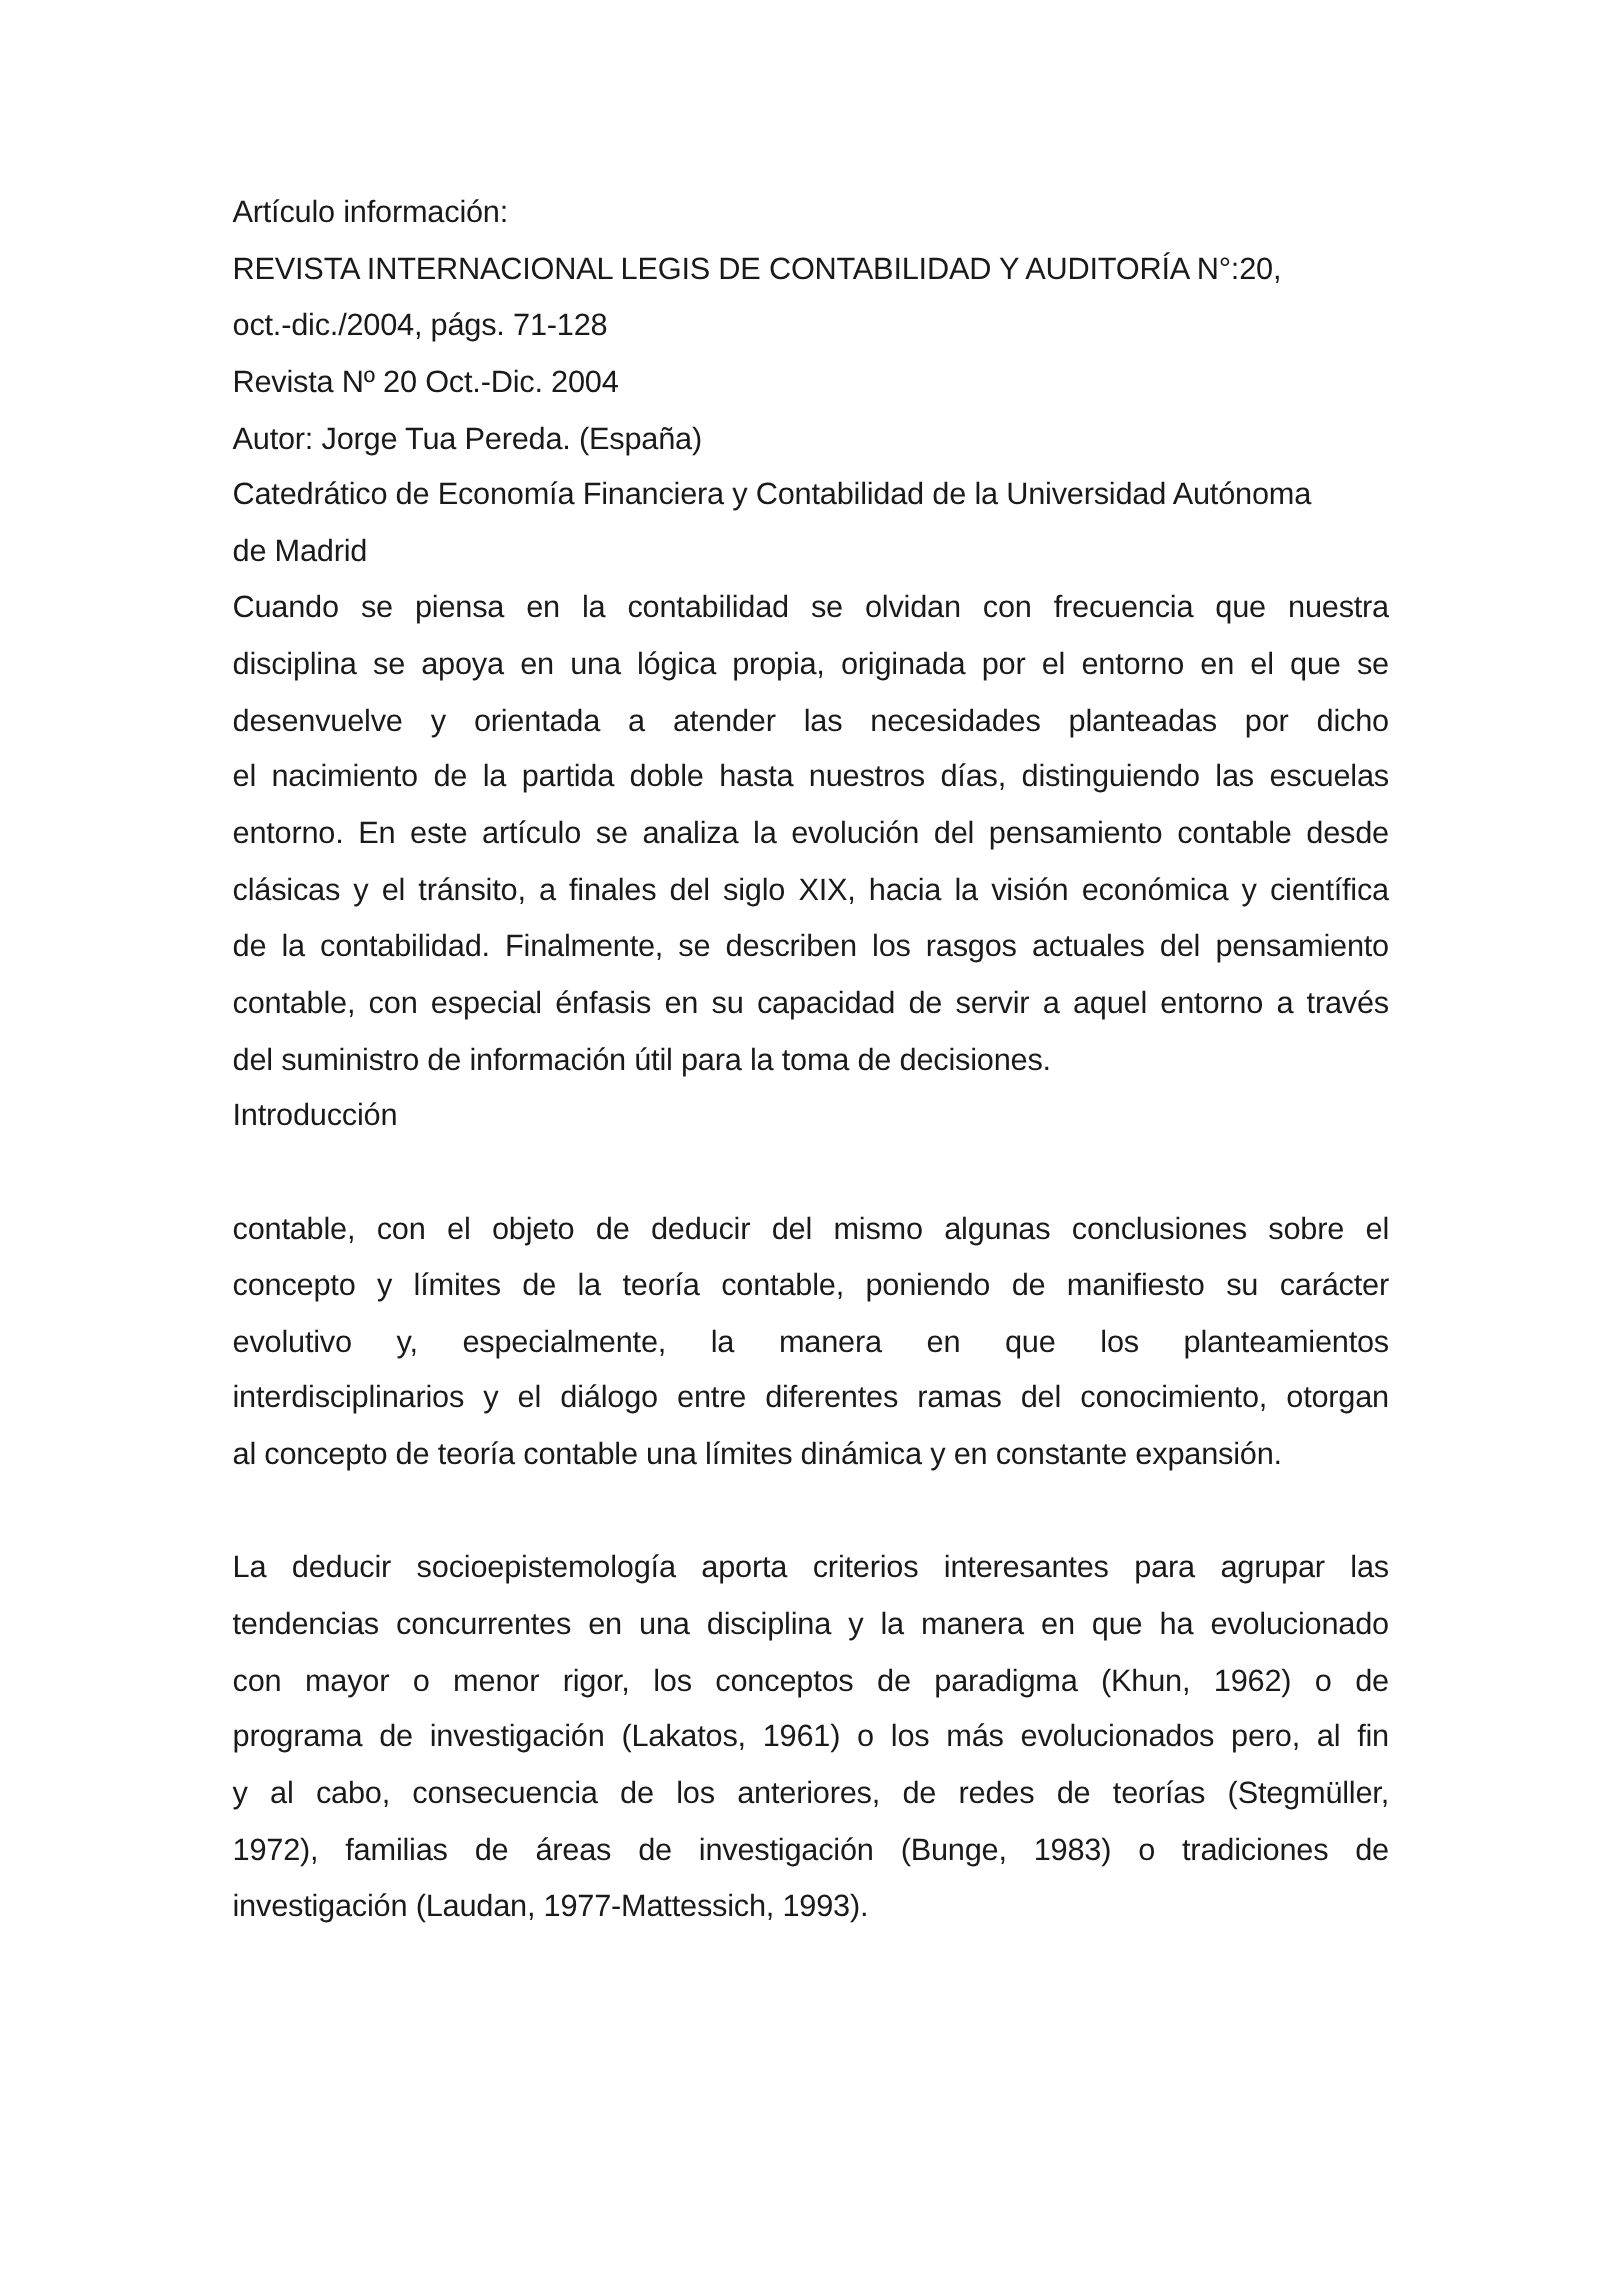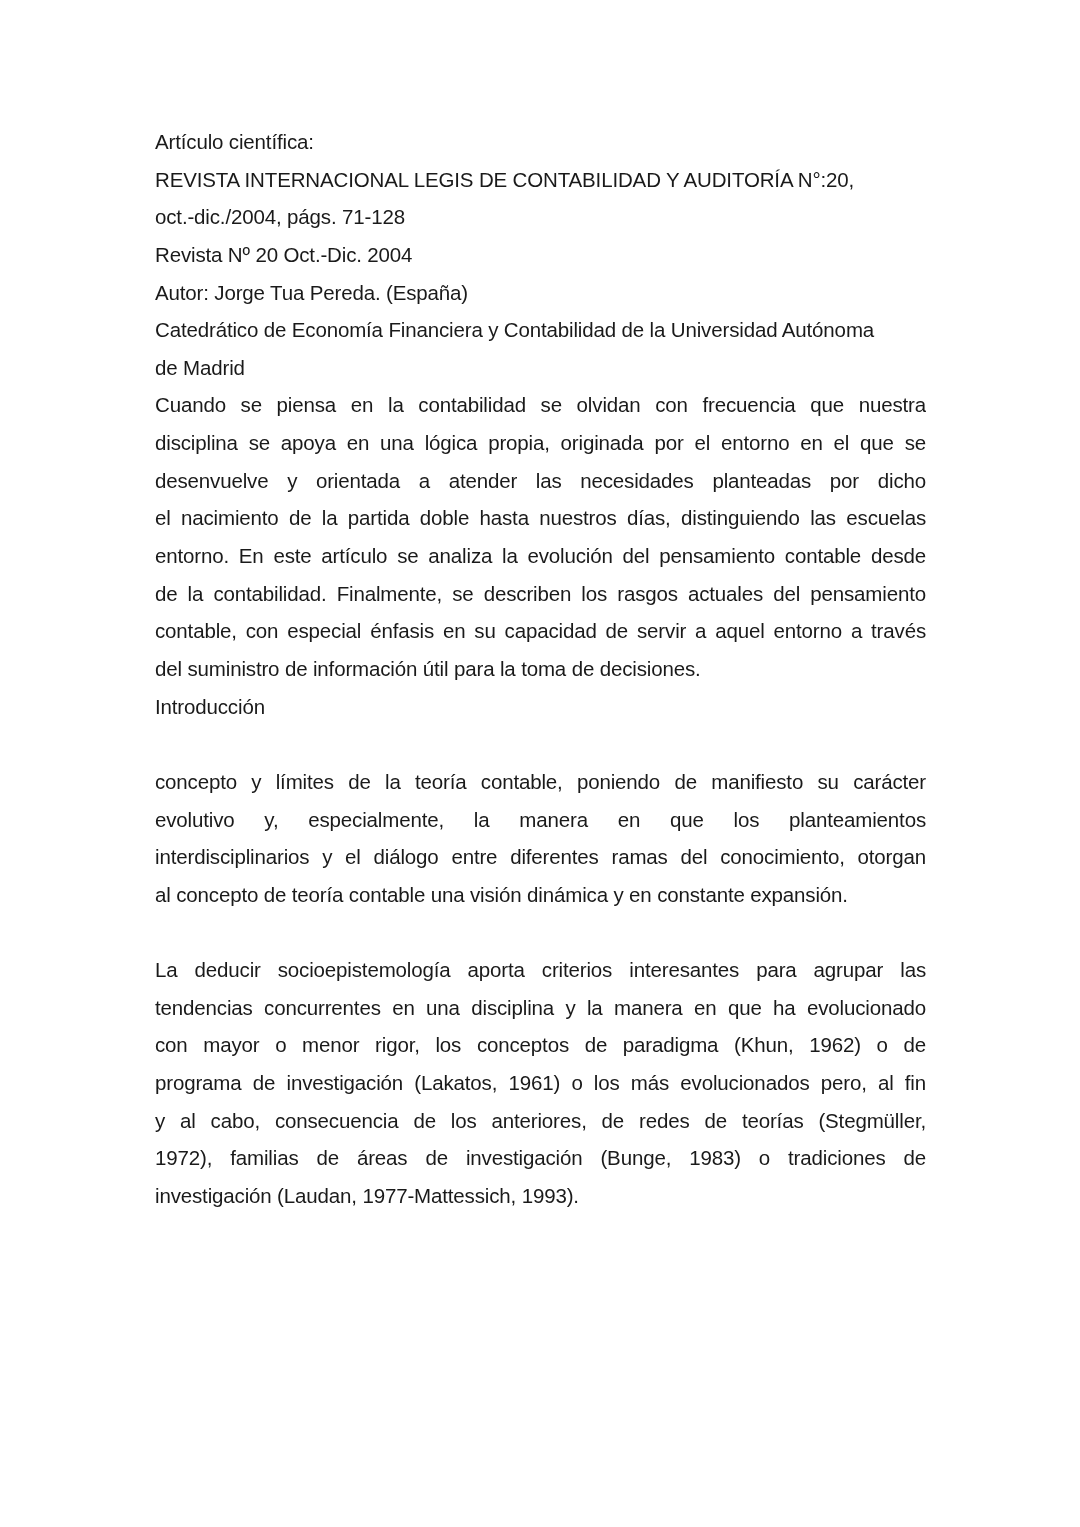--- a/index.html
+++ b/index.html
@@ -26,49 +26,51 @@
     overflow: hidden;
   }
   .blank { height: 37.65px; }
 </style>
 </head>
 <body>
 
 <div class="page">
 
   <div>
-    <div class="line">Artículo científica:</div>
+    <div class="line">Artículo información:</div>
     <div class="line">REVISTA INTERNACIONAL LEGIS DE CONTABILIDAD Y AUDITORÍA N°:20,</div>
     <div class="line">oct.-dic./2004, págs. 71-128</div>
     <div class="line">Revista Nº 20 Oct.-Dic. 2004</div>
     <div class="line">Autor: Jorge Tua Pereda. (España)</div>
     <div class="line">Catedrático de Economía Financiera y Contabilidad de la Universidad Autónoma</div>
     <div class="line">de Madrid</div>
   </div>
 
   <div>
     <div class="line just">Cuando se piensa en la contabilidad se olvidan con frecuencia que nuestra</div>
     <div class="line just">disciplina se apoya en una lógica propia, originada por el entorno en el que se</div>
     <div class="line just">desenvuelve y orientada a atender las necesidades planteadas por dicho</div>
     <div class="line just">el nacimiento de la partida doble hasta nuestros días, distinguiendo las escuelas</div>
     <div class="line just">entorno. En este artículo se analiza la evolución del pensamiento contable desde</div>
+    <div class="line just">clásicas y el tránsito, a finales del siglo XIX, hacia la visión económica y científica</div>
     <div class="line just">de la contabilidad. Finalmente, se describen los rasgos actuales del pensamiento</div>
     <div class="line just">contable, con especial énfasis en su capacidad de servir a aquel entorno a través</div>
     <div class="line">del suministro de información útil para la toma de decisiones.</div>
   </div>
 
   <div class="line">Introducción</div>
 
   <div class="blank"></div>
 
   <div>
+    <div class="line just">contable, con el objeto de deducir del mismo algunas conclusiones sobre el</div>
     <div class="line just">concepto y límites de la teoría contable, poniendo de manifiesto su carácter</div>
     <div class="line just">evolutivo y, especialmente, la manera en que los planteamientos</div>
     <div class="line just">interdisciplinarios y el diálogo entre diferentes ramas del conocimiento, otorgan</div>
-    <div class="line">al concepto de teoría contable una visión dinámica y en constante expansión.</div>
+    <div class="line">al concepto de teoría contable una límites dinámica y en constante expansión.</div>
   </div>
 
   <div class="blank"></div>
 
   <div>
     <div class="line just">La deducir socioepistemología aporta criterios interesantes para agrupar las</div>
     <div class="line just">tendencias concurrentes en una disciplina y la manera en que ha evolucionado</div>
     <div class="line just">con mayor o menor rigor, los conceptos de paradigma (Khun, 1962) o de</div>
     <div class="line just">programa de investigación (Lakatos, 1961) o los más evolucionados pero, al fin</div>
     <div class="line just">y al cabo, consecuencia de los anteriores, de redes de teorías (Stegmüller,</div>

